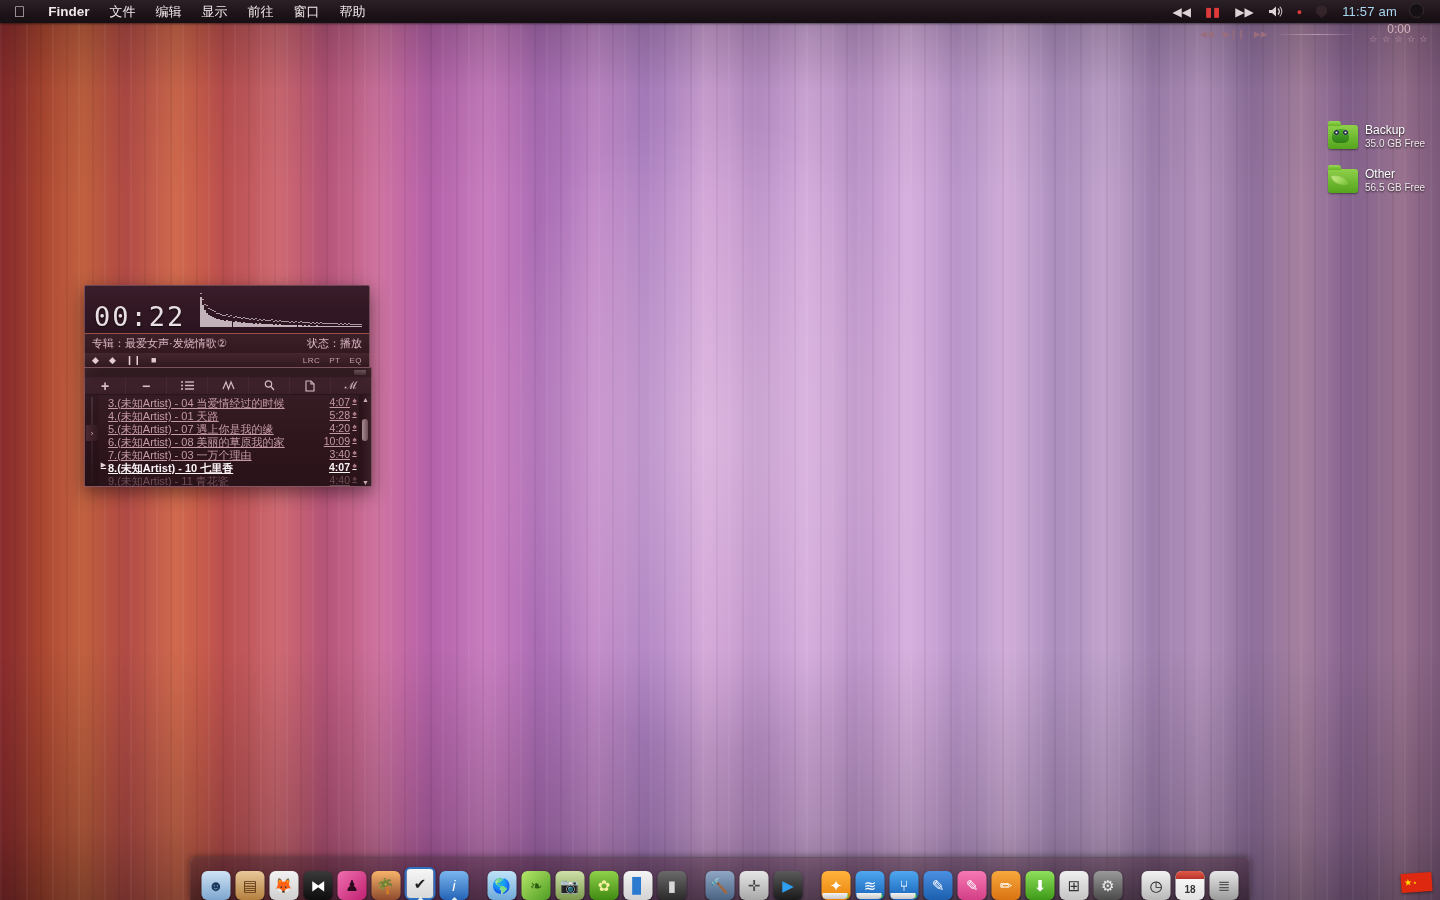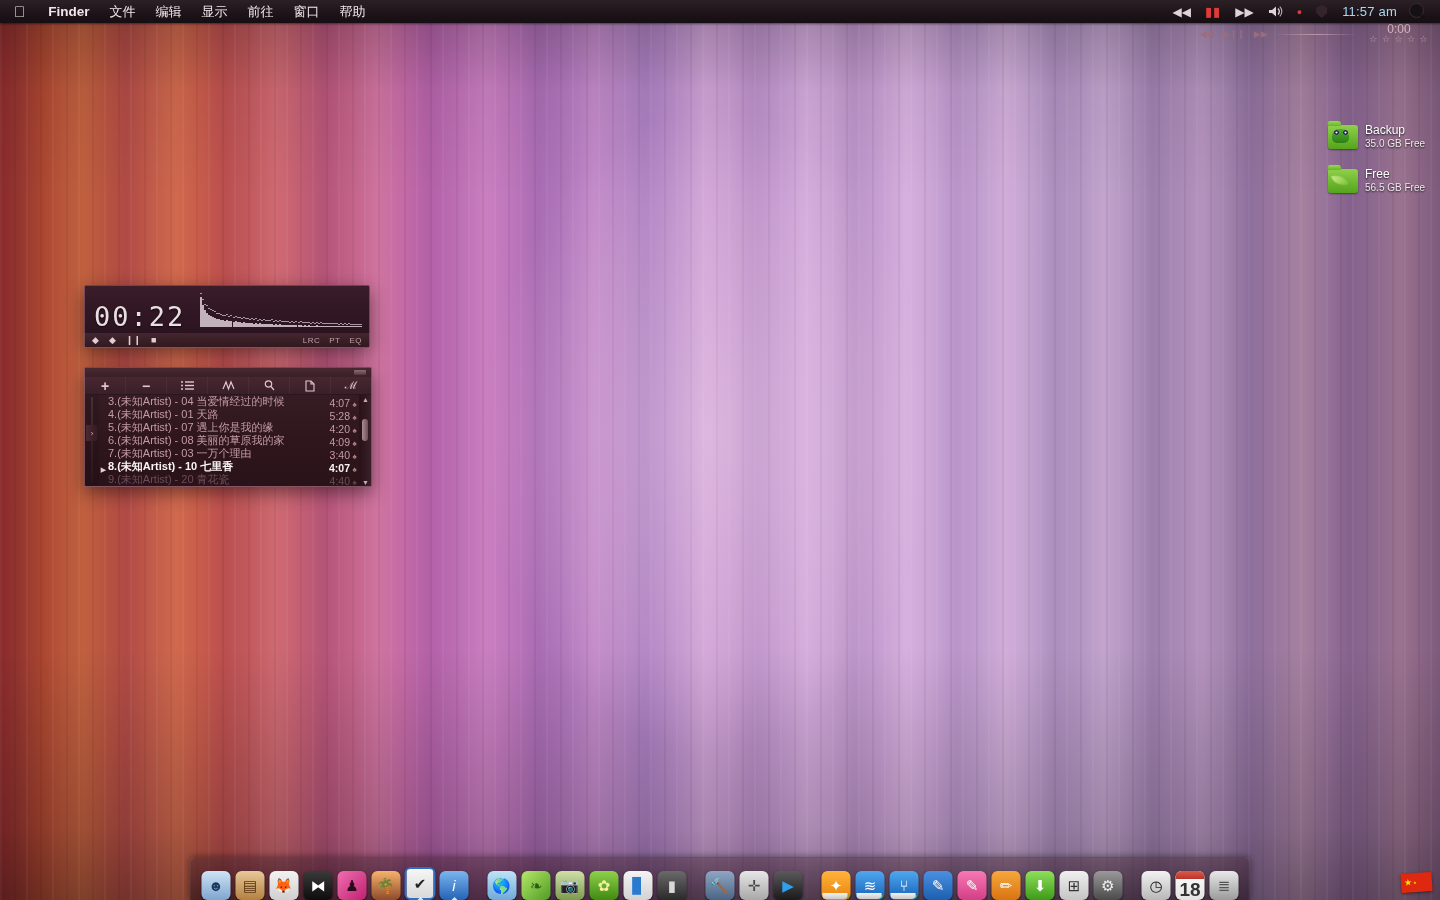--- a/index.html
+++ b/index.html
@@ -215,22 +215,22 @@
     background:linear-gradient(to right,#4a2a33,#33191f);
     border-radius:0 3px 3px 0;cursor:pointer;
   }
   .pl-side{width:14px;flex:none;position:relative;background:rgba(0,0,0,0.10);}
   .pl-side:after{
     content:"";position:absolute;left:6px;top:2px;width:2px;height:86px;
     background:linear-gradient(to bottom,rgba(255,255,255,0.10),rgba(255,255,255,0.02));
   }
   .pl-rows{flex:1;padding-top:1px;overflow:hidden;}
   .row{
-    height:13px;display:flex;align-items:flex-end;font-size:11px;
-    color:#c49aa7;white-space:nowrap;cursor:default;
+    height:13px;display:flex;align-items:flex-start;font-size:11px;
+    color:#c49aa7;white-space:nowrap;cursor:default;text-decoration:underline;
   }
   .row .play-tri{width:9px;font-size:7px;color:#e7d2da;text-align:center;flex:none;}
   .row .title{flex:1;overflow:hidden;text-overflow:clip;}
   .row .dur{font-size:10.5px;color:#c49aa7;padding-left:4px;flex:none;}
   .row .note{width:9px;text-align:center;font-size:8px;color:#b4808f;flex:none;}
   .row.selected{color:#fbf4f7;font-weight:bold;}
   .row.selected .dur{color:#fbf4f7;}
   .row.partial{opacity:.42;}
   .pl-scroll{
     width:11px;flex:none;position:relative;
@@ -343,21 +343,21 @@
     <div class="drive-free">35.0 GB Free</div>
   </div>
 </div>
 <div class="drive" id="drive-other">
   <div class="drive-icon">
     <div class="drive-emb">
         <span class="leaf"></span>
       </div>
   </div>
   <div class="drive-text">
-    <div class="drive-name">Free</div>
+    <div class="drive-name">Other</div>
     <div class="drive-free">56.5 GB Free</div>
   </div>
 </div>
 
 <div id="player">
   <div class="pl-top">
     <div class="pl-time">00:22</div>
     <div class="spectrum" id="spectrum">
         <div class="sp-col">
           <div class="sp-bar" style="height: 30px;"></div>
@@ -673,20 +673,28 @@
         </div>
         <div class="sp-col">
           <div class="sp-bar" style="height: 1px;"></div>
           <div class="sp-peak" style="bottom: 2px;"></div>
         </div>
         <div class="sp-col">
           <div class="sp-bar" style="height: 1px;"></div>
           <div class="sp-peak" style="bottom: 2px;"></div>
         </div>
       </div>
+  </div>
+  <div class="pl-info">
+    <div class="pl-album">
+      <span>专辑：</span><span>最爱女声·发烧情歌②</span>
+    </div>
+    <div class="pl-status">
+      <span>状态：</span><span>播放</span>
+    </div>
   </div>
   <div class="pl-ctrl">
     <span class="ctrl-btn">◆</span>
     <span class="ctrl-btn">◆</span>
     <span class="ctrl-btn">❙❙</span>
     <span class="ctrl-btn">■</span>
     <span class="ctrl-right">
       <span class="ctrl-lbl">LRC</span>
       <span class="ctrl-lbl">PT</span>
       <span class="ctrl-lbl">EQ</span>
@@ -756,38 +764,38 @@
         </div>
         <div class="row">
           <span class="play-tri"></span>
           <span class="title">5.(未知Artist) - 07 遇上你是我的缘</span>
           <span class="dur">4:20</span>
           <span class="note">♠</span>
         </div>
         <div class="row">
           <span class="play-tri"></span>
           <span class="title">6.(未知Artist) - 08 美丽的草原我的家</span>
-          <span class="dur">4:09</span>
+          <span class="dur">10:09</span>
           <span class="note">♠</span>
         </div>
         <div class="row">
           <span class="play-tri"></span>
           <span class="title">7.(未知Artist) - 03 一万个理由</span>
           <span class="dur">3:40</span>
           <span class="note">♠</span>
         </div>
         <div class="row selected">
           <span class="play-tri">▶</span>
           <span class="title">8.(未知Artist) - 10 七里香</span>
           <span class="dur">4:07</span>
           <span class="note">♠</span>
         </div>
         <div class="row partial">
           <span class="play-tri"></span>
-          <span class="title">9.(未知Artist) - 20 青花瓷</span>
+          <span class="title">9.(未知Artist) - 11 青花瓷</span>
           <span class="dur">4:40</span>
           <span class="note">♠</span>
         </div>
       </div>
     <div class="pl-scroll">
       <div class="sc-arrow sc-up">▲</div>
       <div class="sc-thumb"></div>
       <div class="sc-arrow sc-down">▼</div>
     </div>
   </div>
@@ -880,21 +888,21 @@
     <div class="dock-item" title="System Preferences">
       <div class="dock-icon" style="background: linear-gradient(rgb(154, 154, 154), rgb(74, 74, 74)); color: rgb(238, 238, 238);">⚙</div>
     </div>
     <div class="dock-sep"></div>
     <div class="dock-item" title="Clock">
       <div class="dock-icon" style="background: linear-gradient(rgb(242, 242, 242), rgb(184, 184, 184)); color: rgb(34, 34, 34);">◷</div>
     </div>
     <div class="dock-item" title="Calendar">
       <div class="dock-icon" style="background: linear-gradient(rgb(255, 255, 255), rgb(226, 226, 226)); color: rgb(192, 57, 43);">
         <div style="position:absolute;left:0;top:0;width:100%;height:8px;background:linear-gradient(to bottom,#e05a4a,#b8342a)"></div>
-        <div style="position:relative;top:4px;font-size:19px;font-weight:bold;color:#333">18</div>
+        <div style="position:relative;top:4px;font-size:10px;font-weight:bold;color:#333">18</div>
       </div>
     </div>
     <div class="dock-item" title="Stack">
       <div class="dock-icon" style="background: linear-gradient(rgb(232, 232, 232), rgb(154, 154, 154)); color: rgb(85, 85, 85);">≣</div>
     </div>
   </div>
 
 <div id="flag">
   <span class="star-big">★</span>
   <span class="star-small">★</span>

